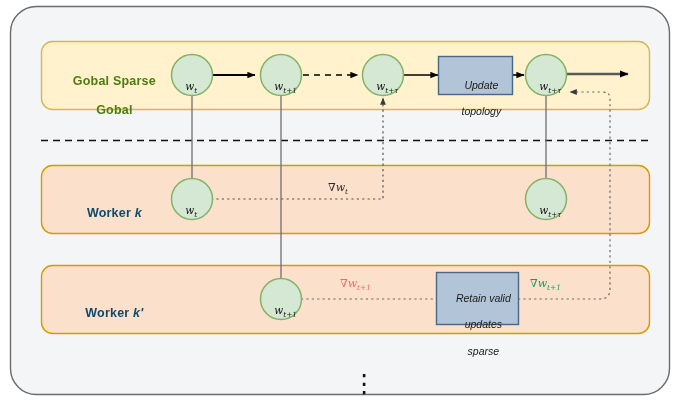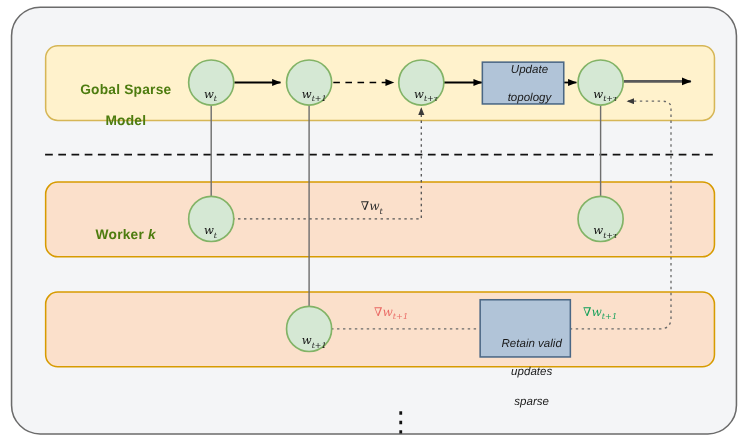--- a/index.html
+++ b/index.html
@@ -6,21 +6,21 @@
   body{font-family:"Liberation Sans", sans-serif;}
   #stage{position:relative;width:681px;height:401px;overflow:hidden;background:#ffffff;}
   #svgroot{position:absolute;left:0;top:0;width:681px;height:401px;}
 
   .lbl{position:absolute;white-space:pre;line-height:1.15;}
 
   .band-title{
     font-weight:bold;font-size:12.5px;letter-spacing:.2px;
     color:#4d7c0f;text-align:center;
   }
-  .band-title.worker{color:#4d7c0f;}
+  .band-title.worker{color:#0c4a6e;}
   .band-title i{font-style:italic;}
 
   .node-text{
     font-family:"DejaVu Serif", serif;font-style:italic;
     font-size:10.5px;color:#111111;
   }
   .node-text sub{font-size:7.2px;font-style:italic;}
 
   .boxtext{
     font-family:"Liberation Sans", sans-serif;font-style:italic;
@@ -97,27 +97,30 @@
 
     <circle cx="281" cy="299" r="20.5" fill="#d5e8d4" stroke="#82b366" stroke-width="1.5"></circle>
 
     <rect x="438.5" y="56.5" width="74" height="38" fill="#b1c4d8" stroke="#4a6785" stroke-width="1.4"></rect>
 
     <rect x="436.5" y="272.5" width="82" height="52" fill="#b1c4d8" stroke="#4a6785" stroke-width="1.4"></rect>
   </svg>
 
   <div class="lbl band-title" style="left:47px;top:60px;width:120px;">
     <span>Gobal Sparse</span><br>
-    <span>Model</span>
+    <span>Gobal</span>
   </div>
 
   <div class="lbl band-title worker" style="left:47px;top:192px;width:120px;">
     <span>Worker </span><i>k</i>
   </div>
 
+  <div class="lbl band-title worker" style="left:47px;top:292px;width:120px;">
+    <span>Worker </span><i>k'</i>
+  </div>
 
   <div class="lbl node-text" style="left:172px;top:68px;width:40px;">
     <span>w</span><sub>t</sub>
   </div>
 
   <div class="lbl node-text" style="left:261px;top:68px;width:40px;">
     <span>w</span><sub>t+1</sub>
   </div>
 
   <div class="lbl node-text" style="left:363px;top:68px;width:40px;">
@@ -133,26 +136,26 @@
   </div>
 
   <div class="lbl node-text" style="left:526px;top:192px;width:40px;">
     <span>w</span><sub>t+τ</sub>
   </div>
 
   <div class="lbl node-text" style="left:261px;top:292px;width:40px;">
     <span>w</span><sub>t+1</sub>
   </div>
 
-  <div class="lbl boxtext" style="left:438px;top:44px;width:75px;">
+  <div class="lbl boxtext" style="left:438px;top:66px;width:75px;">
     <span>Update</span><br>
     <span>topology</span>
   </div>
 
-  <div class="lbl boxtext" style="left:436px;top:293px;width:83px;text-align:center;">
+  <div class="lbl boxtext" style="left:436px;top:279px;width:83px;text-align:center;">
     <span>Retain valid</span><br>
     <span>updates</span><br>
     <span>sparse</span>
   </div>
 
   <div class="lbl gradlbl" style="left:328px;top:182px;width:60px;color:#2b2b2b;">
     <span class="nab">∇</span><span>w</span><sub>t</sub>
   </div>
 
   <div class="lbl gradlbl" style="left:340px;top:278px;width:66px;color:#ea6b66;">

